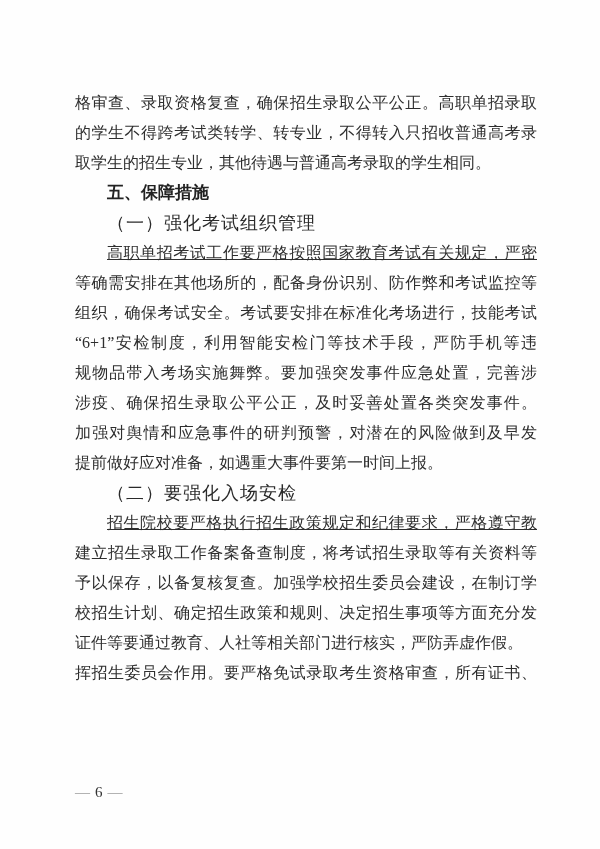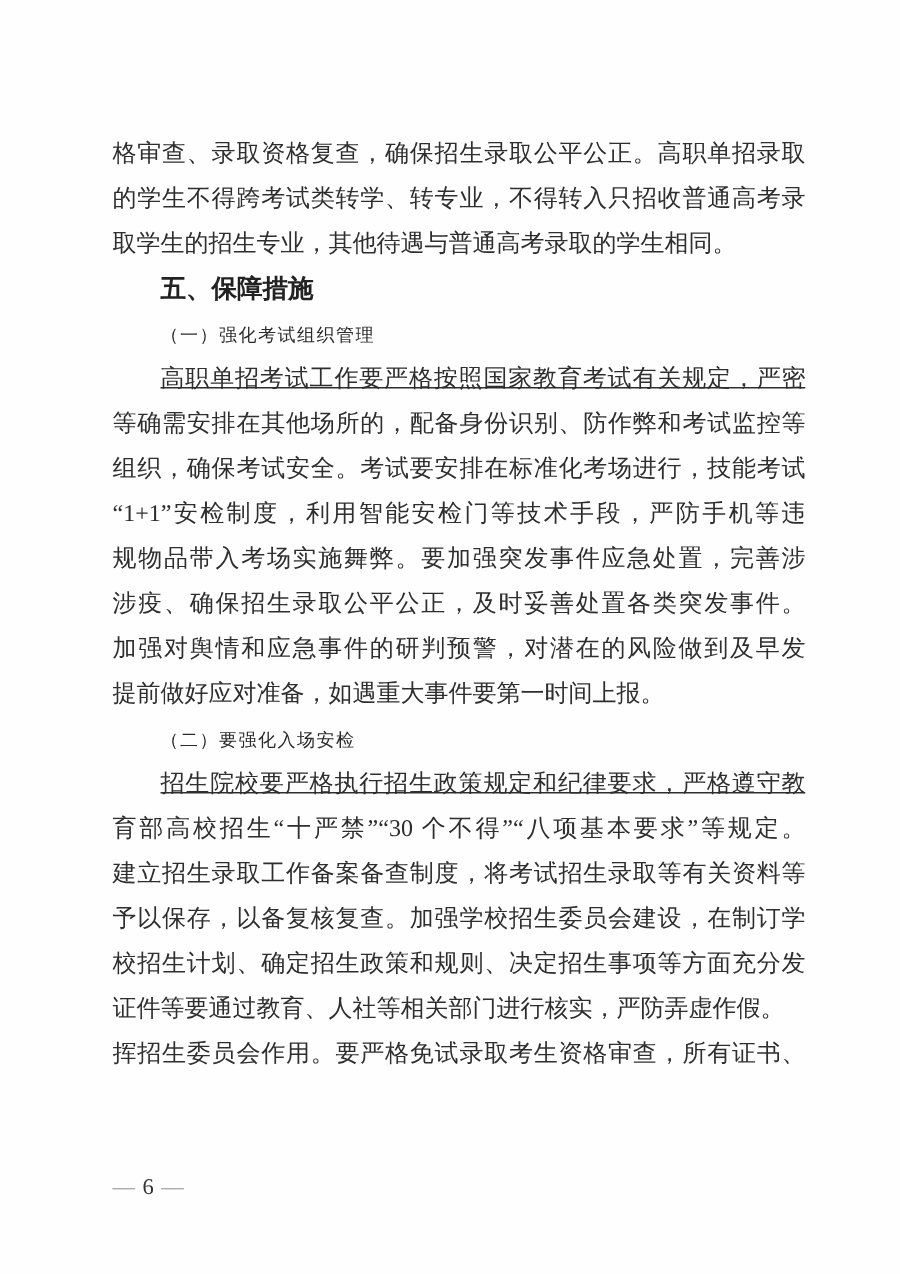--- a/index.html
+++ b/index.html
@@ -43,21 +43,21 @@
     padding-left: 32px;
     font-family: Liberation Serif, serif;
     font-weight: 700;
     font-size: 17px;
     color: #222222;
   }
   .subsection-heading {
     height: 30px;
     line-height: 30px;
     padding-left: 32px;
-    font-size: 12px;
+    font-size: 18px;
     letter-spacing: 1px;
     color: #2a2a2a;
   }
   .page-footer {
     position: absolute;
     left: 75px;
     top: 783px;
     font-size: 15px;
     line-height: 18px;
     color: #333333;
@@ -85,32 +85,31 @@
       </div>
 
     <div class="section-heading">五、保障措施</div>
 
     <div class="subsection-heading">（一）强化考试组织管理</div>
 
     <div>
         <div class="text-line indented">高职单招考试工作要严格按照国家教育考试有关规定，严密</div>
         <div class="text-line">等确需安排在其他场所的，配备身份识别、防作弊和考试监控等</div>
         <div class="text-line">组织，确保考试安全。考试要安排在标准化考场进行，技能考试</div>
-        <div class="text-line">“1+1”安检制度，利用智能安检门等技术手段，严防手机等违</div>
+        <div class="text-line">“6+1”安检制度，利用智能安检门等技术手段，严防手机等违</div>
         <div class="text-line">规物品带入考场实施舞弊。要加强突发事件应急处置，完善涉考、</div>
         <div class="text-line">涉疫、确保招生录取公平公正，及时妥善处置各类突发事件。</div>
         <div class="text-line">加强对舆情和应急事件的研判预警，对潜在的风险做到及早发现，</div>
         <div class="text-line para-last">提前做好应对准备，如遇重大事件要第一时间上报。</div>
       </div>
 
     <div class="subsection-heading">（二）要强化入场安检</div>
 
     <div>
         <div class="text-line indented">招生院校要严格执行招生政策规定和纪律要求，严格遵守教</div>
-        <div class="text-line">育部高校招生“十严禁”“30 个不得”“八项基本要求”等规定。</div>
         <div class="text-line">建立招生录取工作备案备查制度，将考试招生录取等有关资料等</div>
         <div class="text-line">予以保存，以备复核复查。加强学校招生委员会建设，在制订学</div>
         <div class="text-line">校招生计划、确定招生政策和规则、决定招生事项等方面充分发</div>
         <div class="text-line para-last">证件等要通过教育、人社等相关部门进行核实，严防弄虚作假。</div>
         <div class="text-line">挥招生委员会作用。要严格免试录取考生资格审查，所有证书、</div>
       </div>
 
   </div>
 
   <div class="page-footer">

